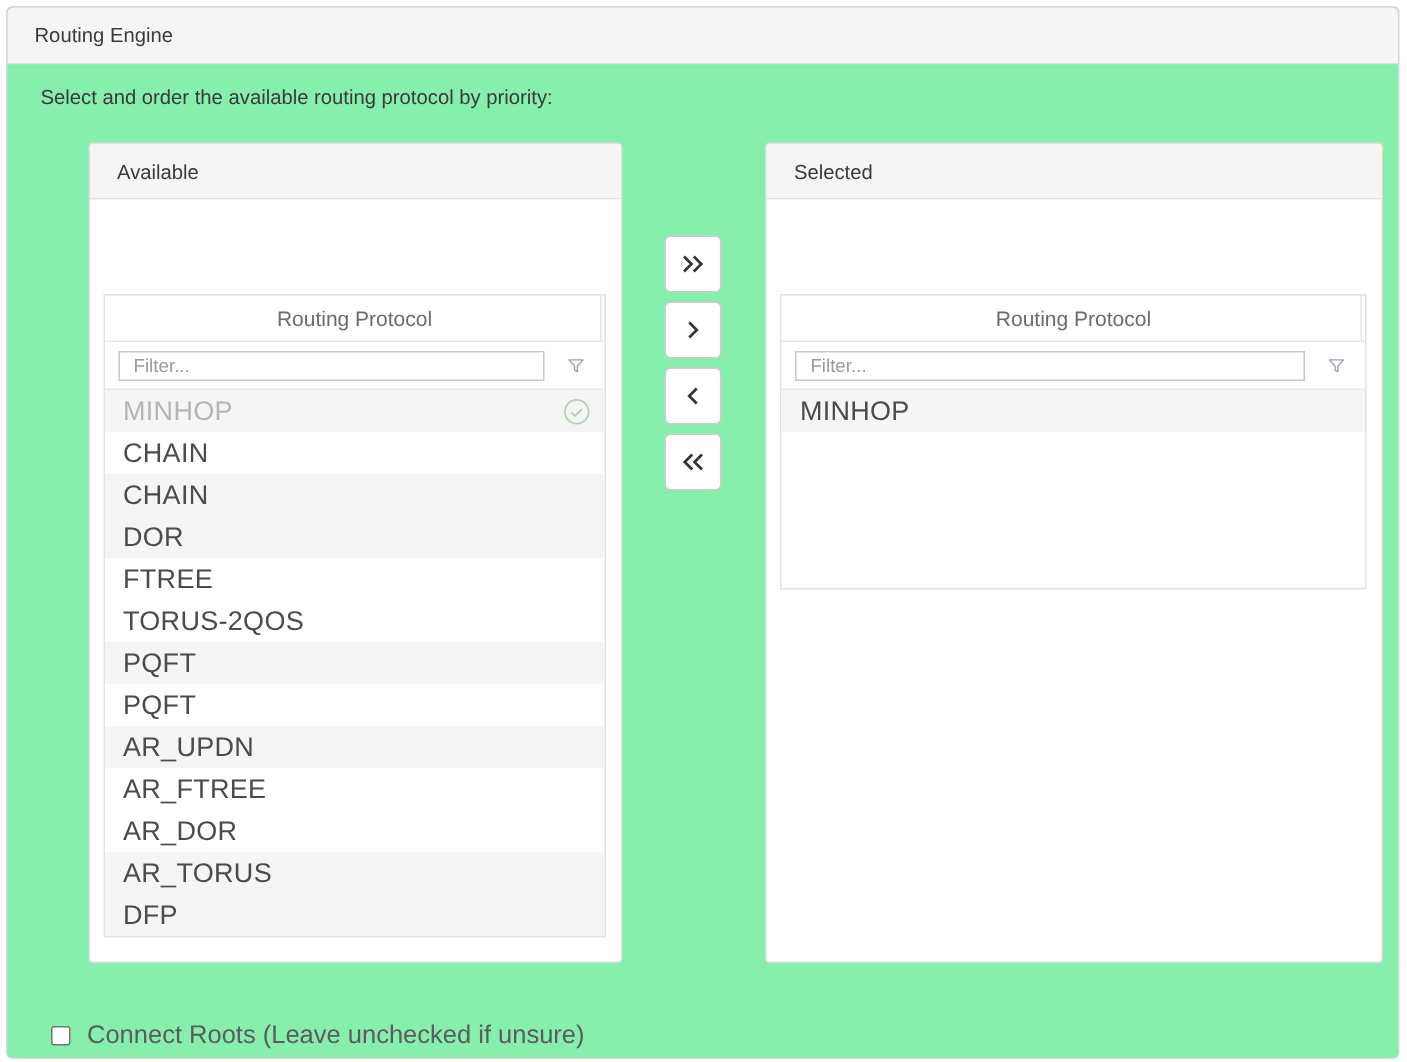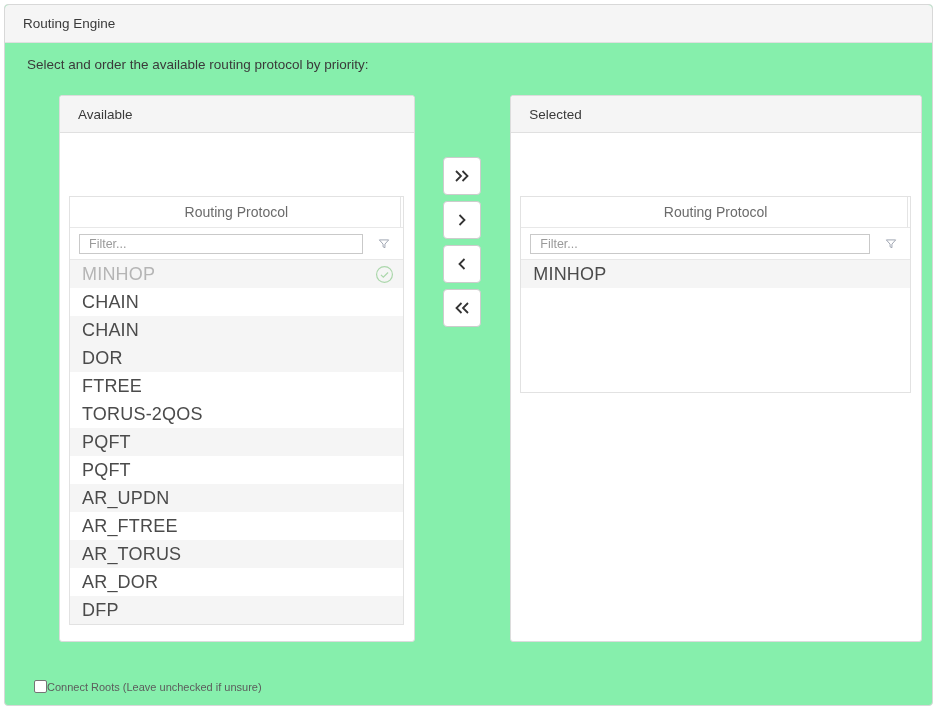--- a/index.html
+++ b/index.html
@@ -35,21 +35,21 @@
   .list-row.alt { background:#f5f5f5; }
   .list-row.disabled { color:#b5b5b5; }
   .row-label { flex:1; letter-spacing:0.2px; }
   .check-icon { display:flex; }
   .tbtn { width:38px; height:38px; margin-bottom:6px; background:#fff; border:1px solid #cccccc;
           border-radius:4px; display:flex; align-items:center; justify-content:center;
           cursor:pointer; padding:0; }
   .footer { display:flex; align-items:center; margin:38px 0 0 29px; }
   .checkbox { width:13px; height:13px; border:1px solid #757575; border-radius:2px;
               background:#fff; display:inline-block; cursor:pointer; flex:none; }
-  .cb-label { margin-left:0; font-size:11px; color:#5c5c5c; }
+  .cb-label { margin-left:11px; font-size:17px; color:#5c5c5c; }
 </style>
 </head>
 <body>
 
 <div class="card">
 
   <div class="card-header">
     <span>Routing Engine</span>
   </div>
 
@@ -103,25 +103,25 @@
             </div>
             <div class="list-row">
               <span class="row-label">PQFT</span>
             </div>
             <div class="list-row alt">
               <span class="row-label">AR_UPDN</span>
             </div>
             <div class="list-row">
               <span class="row-label">AR_FTREE</span>
             </div>
+            <div class="list-row">
+              <span class="row-label">AR_DOR</span>
+            </div>
             <div class="list-row alt">
               <span class="row-label">AR_TORUS</span>
-            </div>
-            <div class="list-row">
-              <span class="row-label">AR_DOR</span>
             </div>
             <div class="list-row alt">
               <span class="row-label">DFP</span>
             </div>
           </div>
       </div>
     </div>
 
     <div class="middle">
       <button class="tbtn">

